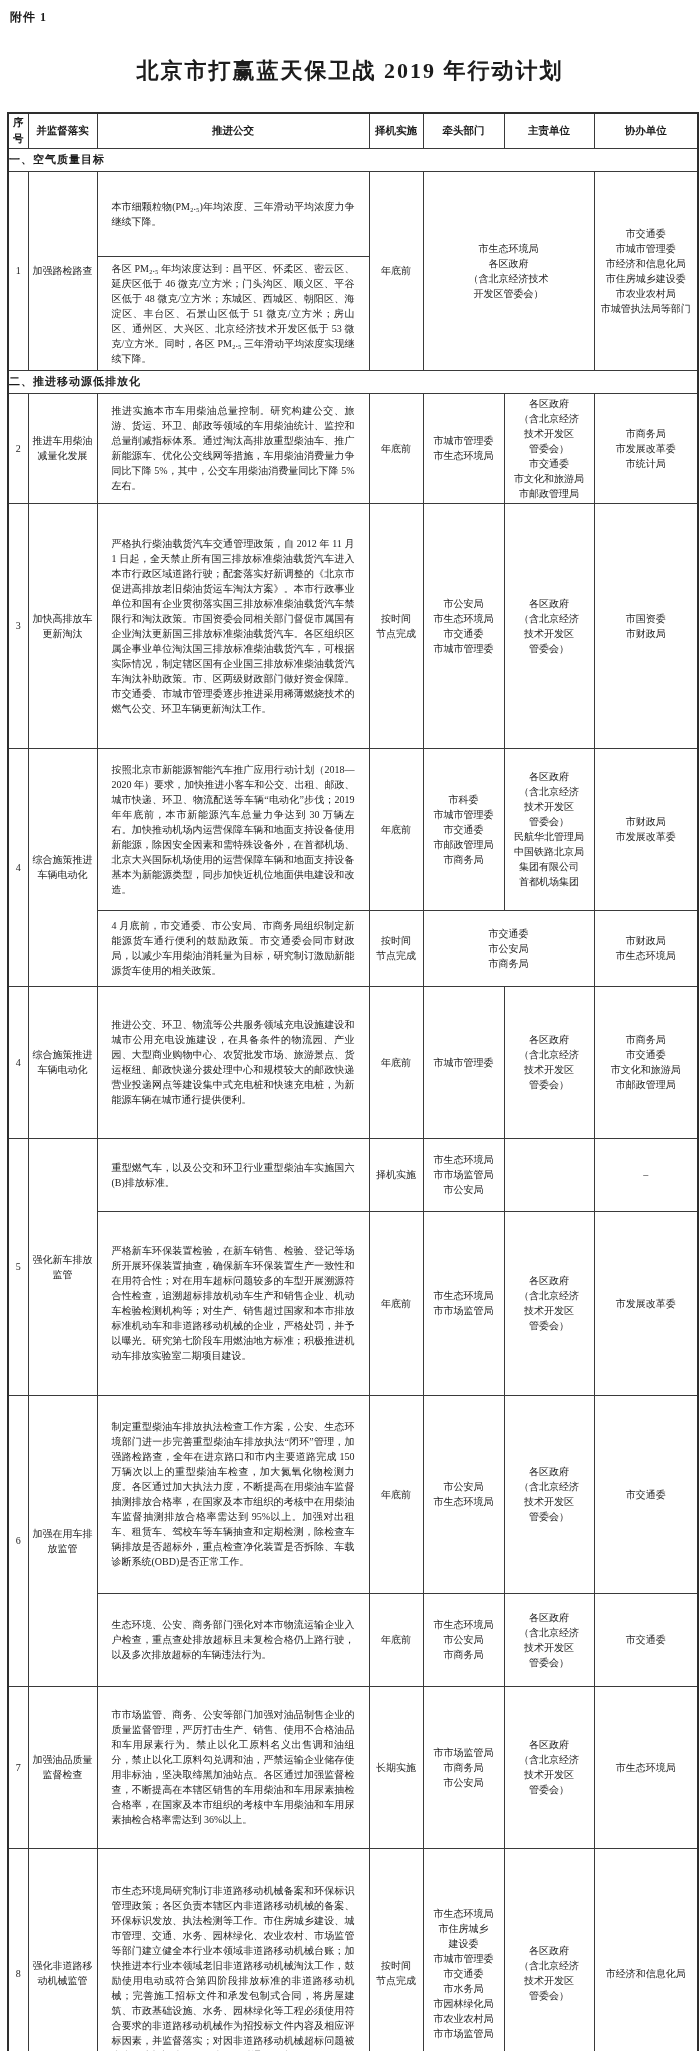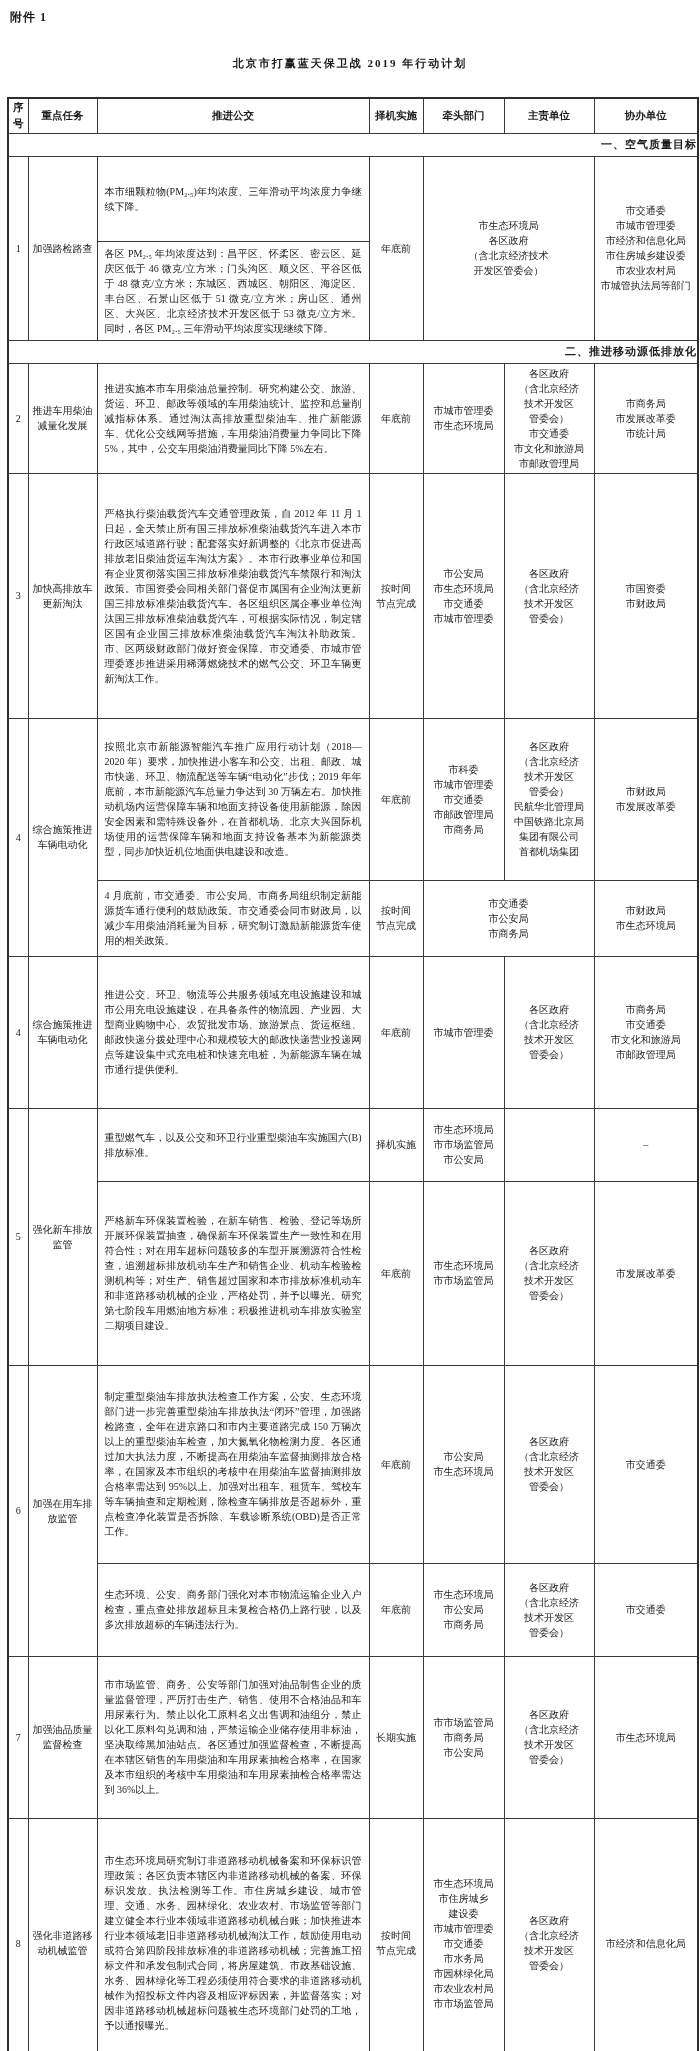--- a/index.html
+++ b/index.html
@@ -8,49 +8,49 @@
     width: 700px; height: 2051px;
     font-family: "Liberation Serif", "DejaVu Serif", serif;
     color: #1c1c1c;
     -webkit-font-smoothing: antialiased;
   }
   .attachment {
     font-size: 12px; font-weight: bold;
     padding: 9px 0 0 10px; letter-spacing: 1px;
   }
   .doc-title {
-    text-align: center; font-size: 11px; font-weight: bold;
+    text-align: center; font-size: 22px; font-weight: bold;
     letter-spacing: 2px; margin-top: 30px;
   }
   table.plan {
     border-collapse: collapse; table-layout: fixed;
     width: 690px; margin: 26px 0 0 7px;
     border: 2px solid #2e2e2e;
   }
   td, th {
     border: 1px solid #3a3a3a;
     vertical-align: middle;
     font-size: 10px; line-height: 1.5;
     padding: 2px 3px;
     overflow: hidden;
   }
   th {
     font-size: 10.5px; font-weight: bold; text-align: center;
     padding: 1px 0;
   }
   .section-bar td {
-    font-size: 11px; font-weight: bold; text-align: right;
+    font-size: 11px; font-weight: bold; text-align: left;
     letter-spacing: 1px; padding: 2px 0;
   }
   td.no, td.task, td.deadline, td.lead, td.resp, td.assist {
     text-align: center;
   }
   td.measure {
     text-align: justify; text-justify: inter-ideograph;
-    padding: 4px 7px;
+    padding: 4px 14px;
     margin-top: 40px;
   }
   .pre { white-space: pre-line; margin-left: 47px; }
 </style>
 </head>
 <body>
 
 <div class="attachment">附件 1</div>
 <div class="doc-title">北京市打赢蓝天保卫战 2019 年行动计划</div>
 
@@ -61,21 +61,21 @@
       <col style="width:272px">
     <col style="width:54px">
       <col style="width:81px">
       <col style="width:90px">
       <col style="width:104px">
   </colgroup>
 
   <tbody>
       <tr style="height:22px">
     <th>序号</th>
-    <th>重点任务</th>
+    <th>并监督落实</th>
     <th>推进公交</th>
     <th>择机实施</th>
     <th>牵头部门</th>
     <th>主责单位</th>
     <th>协办单位</th>
   </tr>
 
   <tr class="section-bar" style="height:23px">
     <td colspan="7">一、空气质量目标</td>
   </tr>

